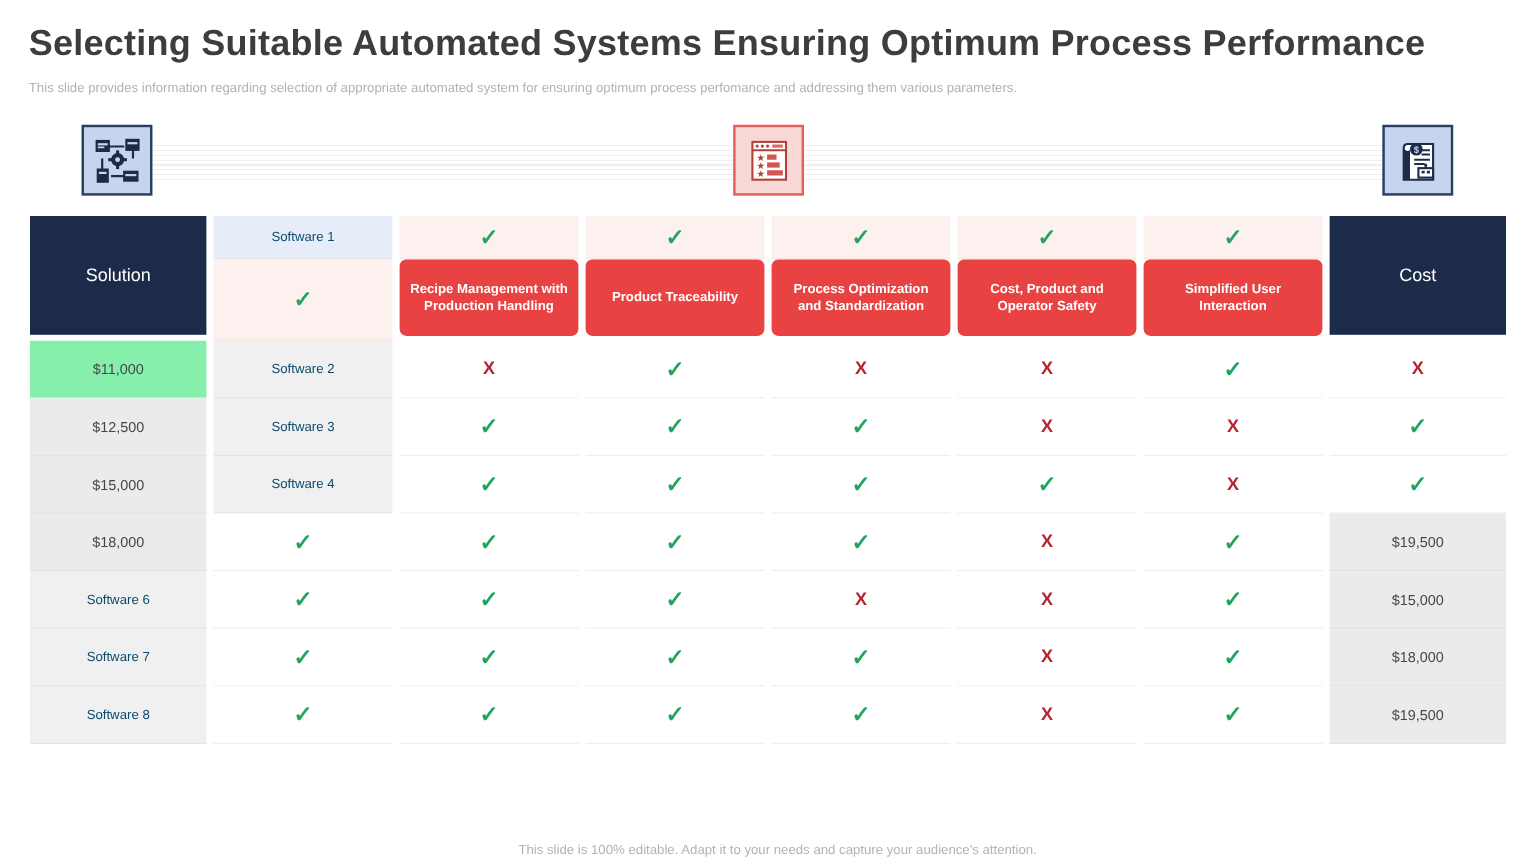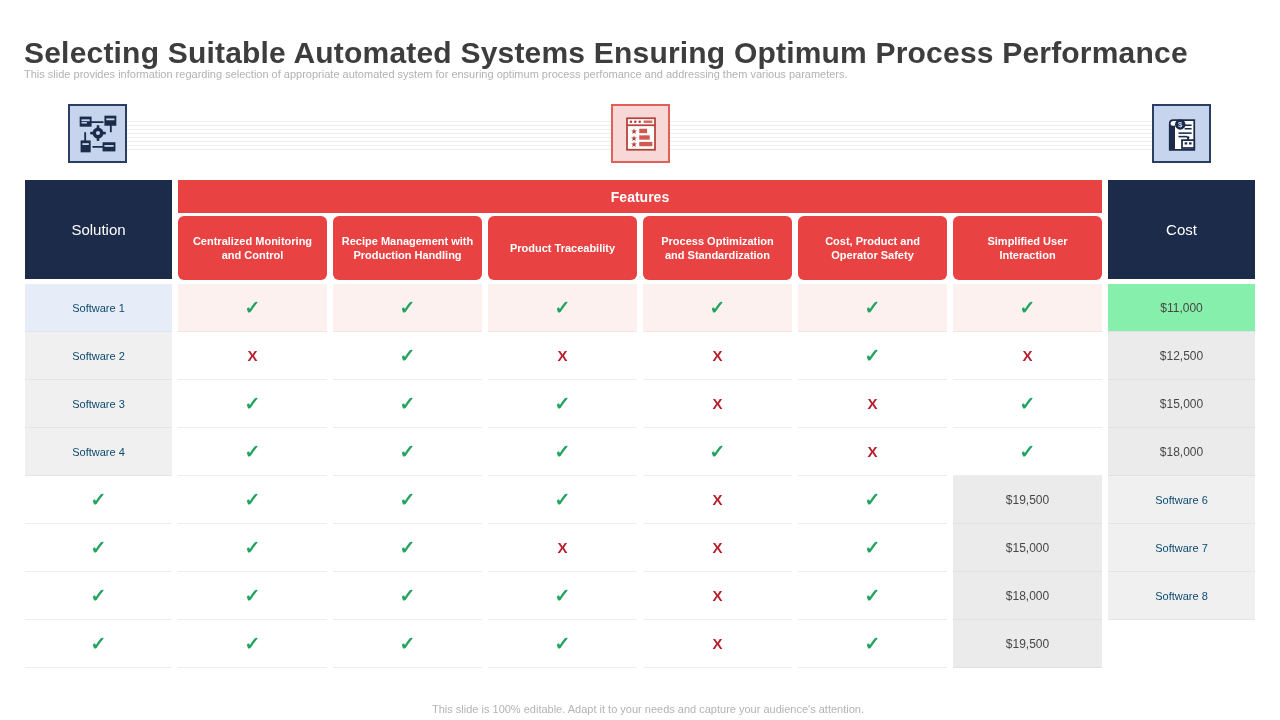--- a/index.html
+++ b/index.html
@@ -4,21 +4,21 @@
 <style>
   * { margin:0; padding:0; box-sizing:border-box; }
   html,body { background:#ffffff; }
   #slide {
     position:relative; width:1280px; height:720px; background:#ffffff;
     font-family:"Liberation Sans", sans-serif; overflow:hidden;
   }
   
   #title {
     position:absolute; left:24px; top:20px; width:1230px;
-    font-size:30px; font-weight:bold; color:#3d3d3d; letter-spacing:0.2px;margin-top:16px;
+    font-size:30px; font-weight:bold; color:#3d3d3d; letter-spacing:0.2px;
   }
   #subtitle {
     position:absolute; left:24px; top:68px; width:1200px;
     font-size:11px; color:#b2b2b2;
   }
   
   #ribbon {
     position:absolute; left:70px; right:70px; top:121px; height:32px;
     background:repeating-linear-gradient(to bottom, #efefef 0 1px, #ffffff 1px 4px);
   }
@@ -151,23 +151,21 @@
         <line x1="31" y1="28" x2="31" y2="31" stroke="#1c2b4a" stroke-width="2"></line>
         <circle cx="31" cy="28" r="1.5" fill="#1c2b4a"></circle>
         <rect x="27" y="33.5" width="3" height="2.5" fill="#1c2b4a"></rect>
         <rect x="32" y="33.5" width="3" height="2.5" fill="#1c2b4a"></rect>
       </g>
     </svg>
   </div>
 
   <div id="grid">
     <div class="hd-dark hd-solution">Solution</div>
-    <div class="hd-banner">Features</div>
     <div class="hd-dark hd-cost">Cost</div>
-    <div class="chip c1">Centralized Monitoring and Control</div>
     <div class="chip c3">Product Traceability</div>
     <div class="chip c2">Recipe Management with Production Handling</div>
     <div class="chip c4">Process Optimization and Standardization</div>
     <div class="chip c5">Cost, Product and Operator Safety</div>
     <div class="chip c6">Simplified User Interaction</div>
 
   <div class="cell lbl first">Software 1</div>
       <div class="cell mark yes first">✓</div>
       <div class="cell mark yes first">✓</div>
       <div class="cell mark yes first">✓</div>

